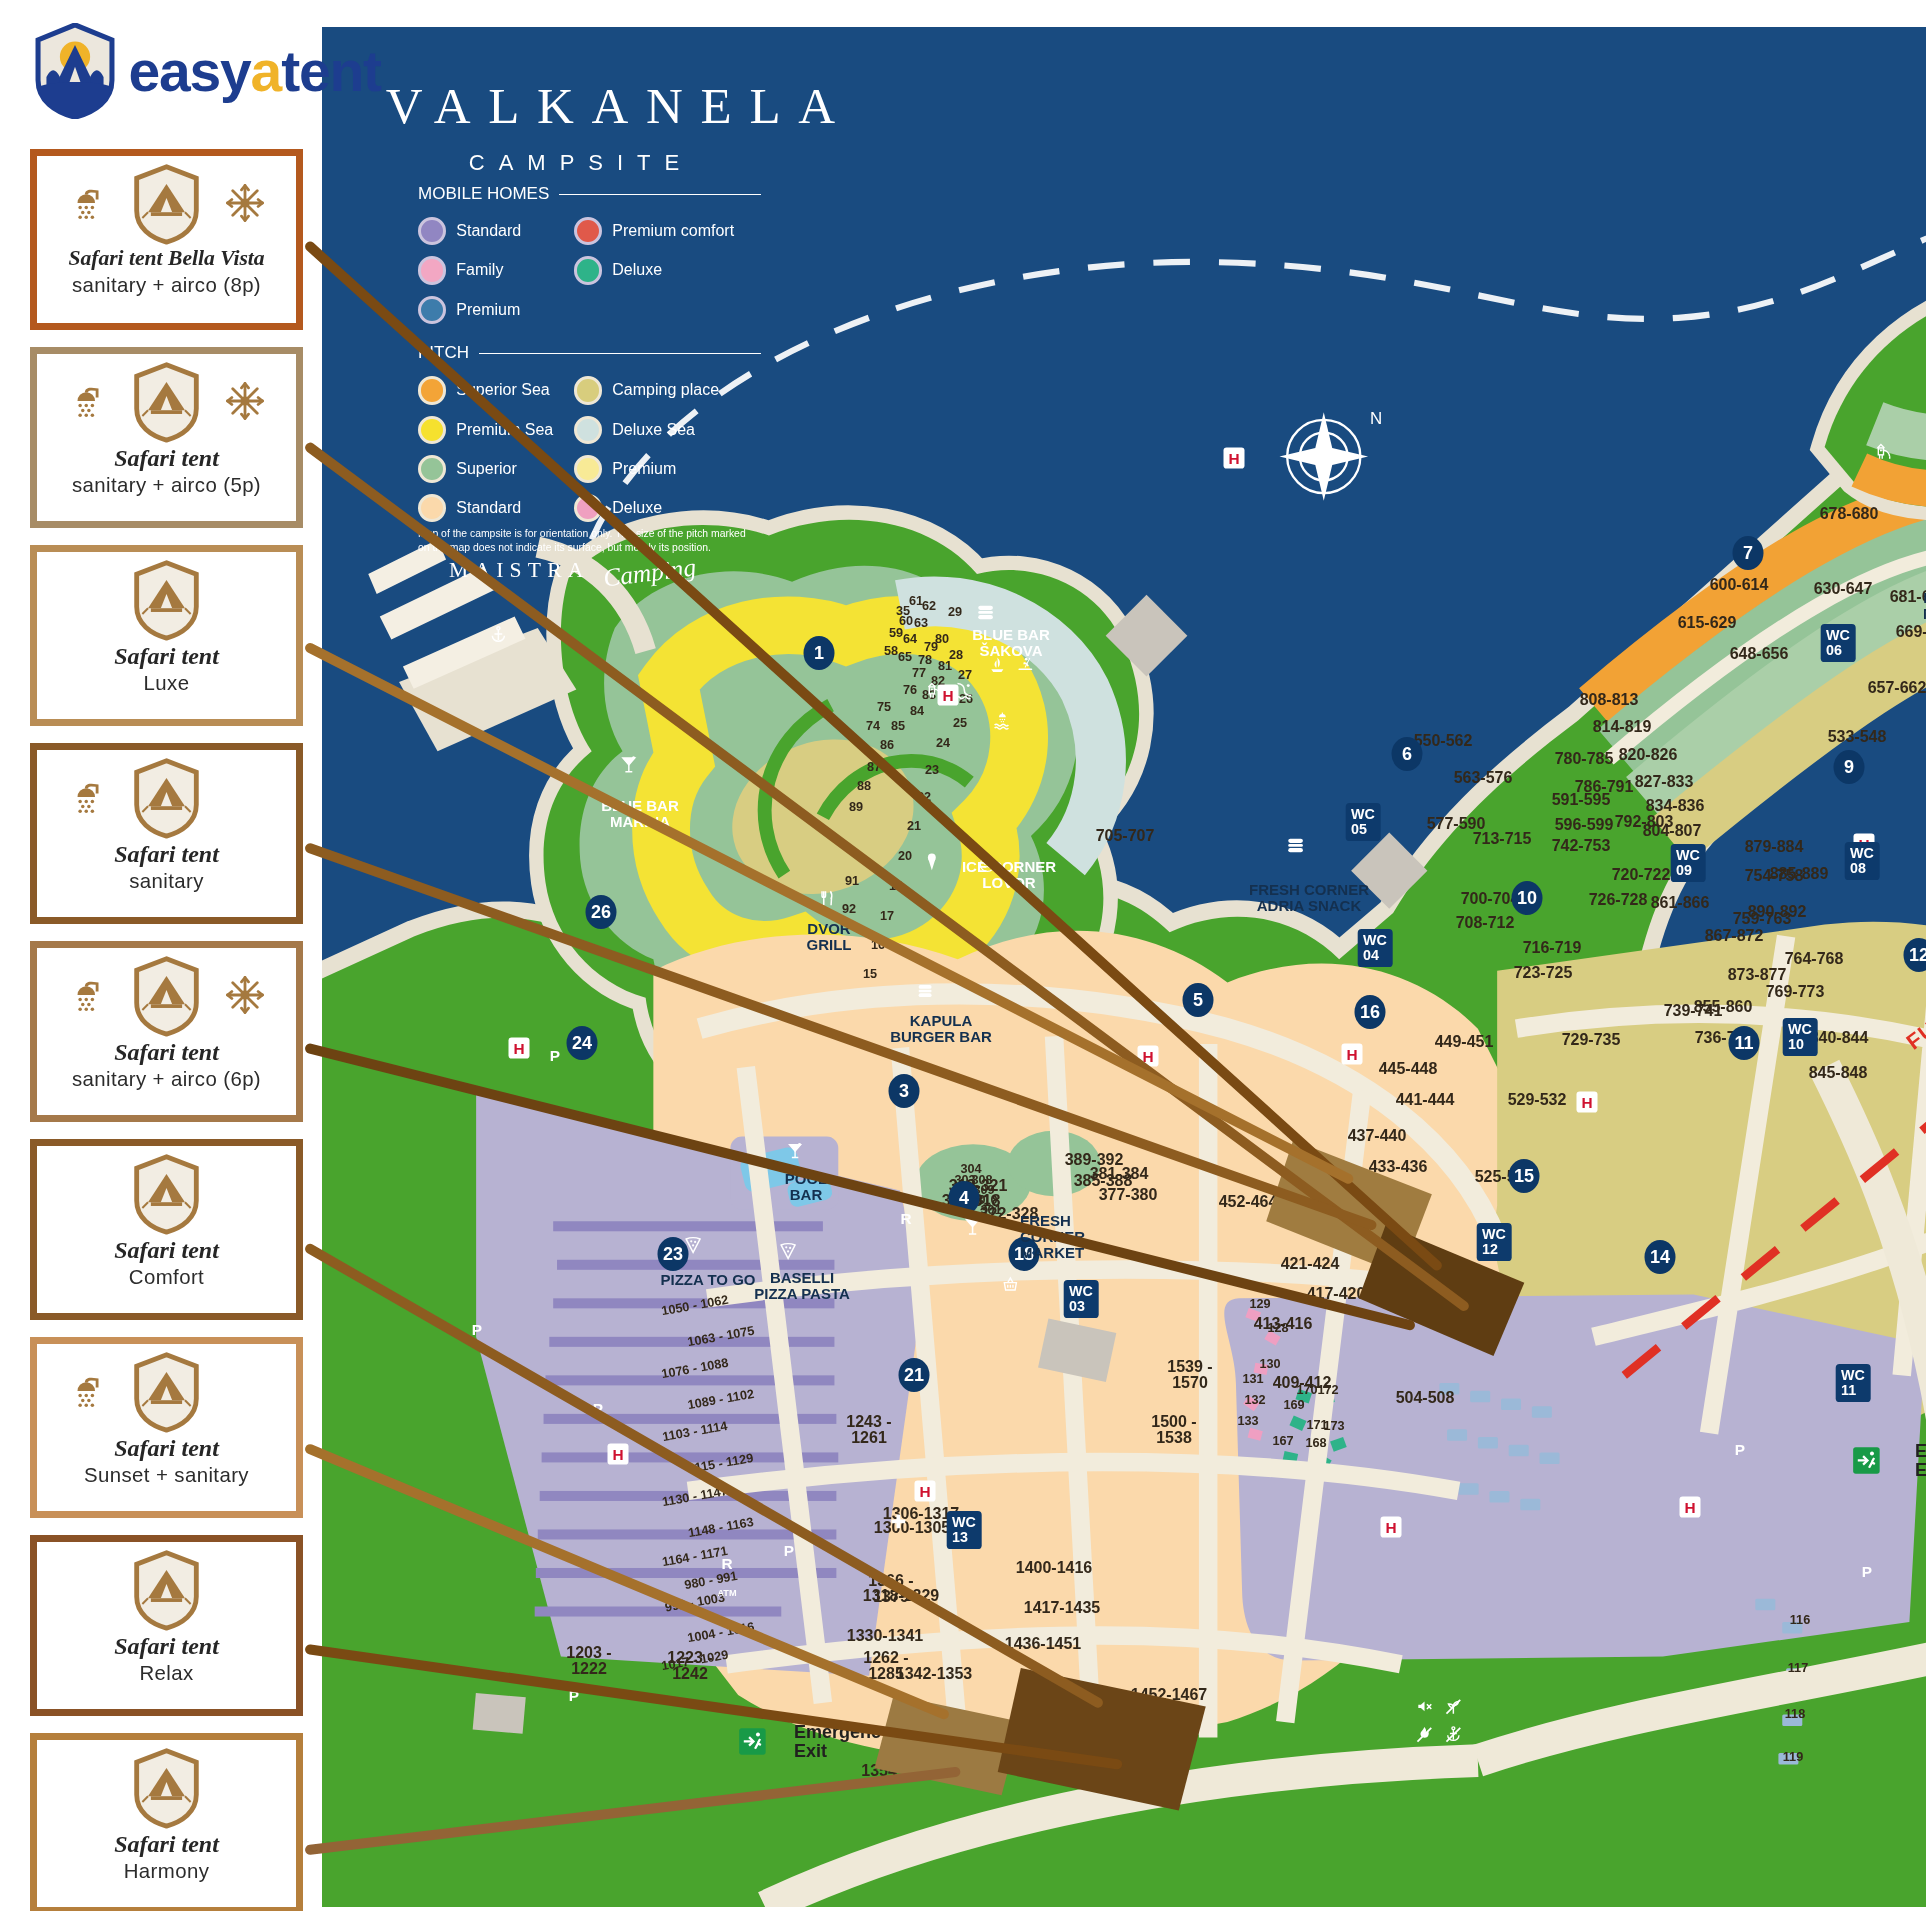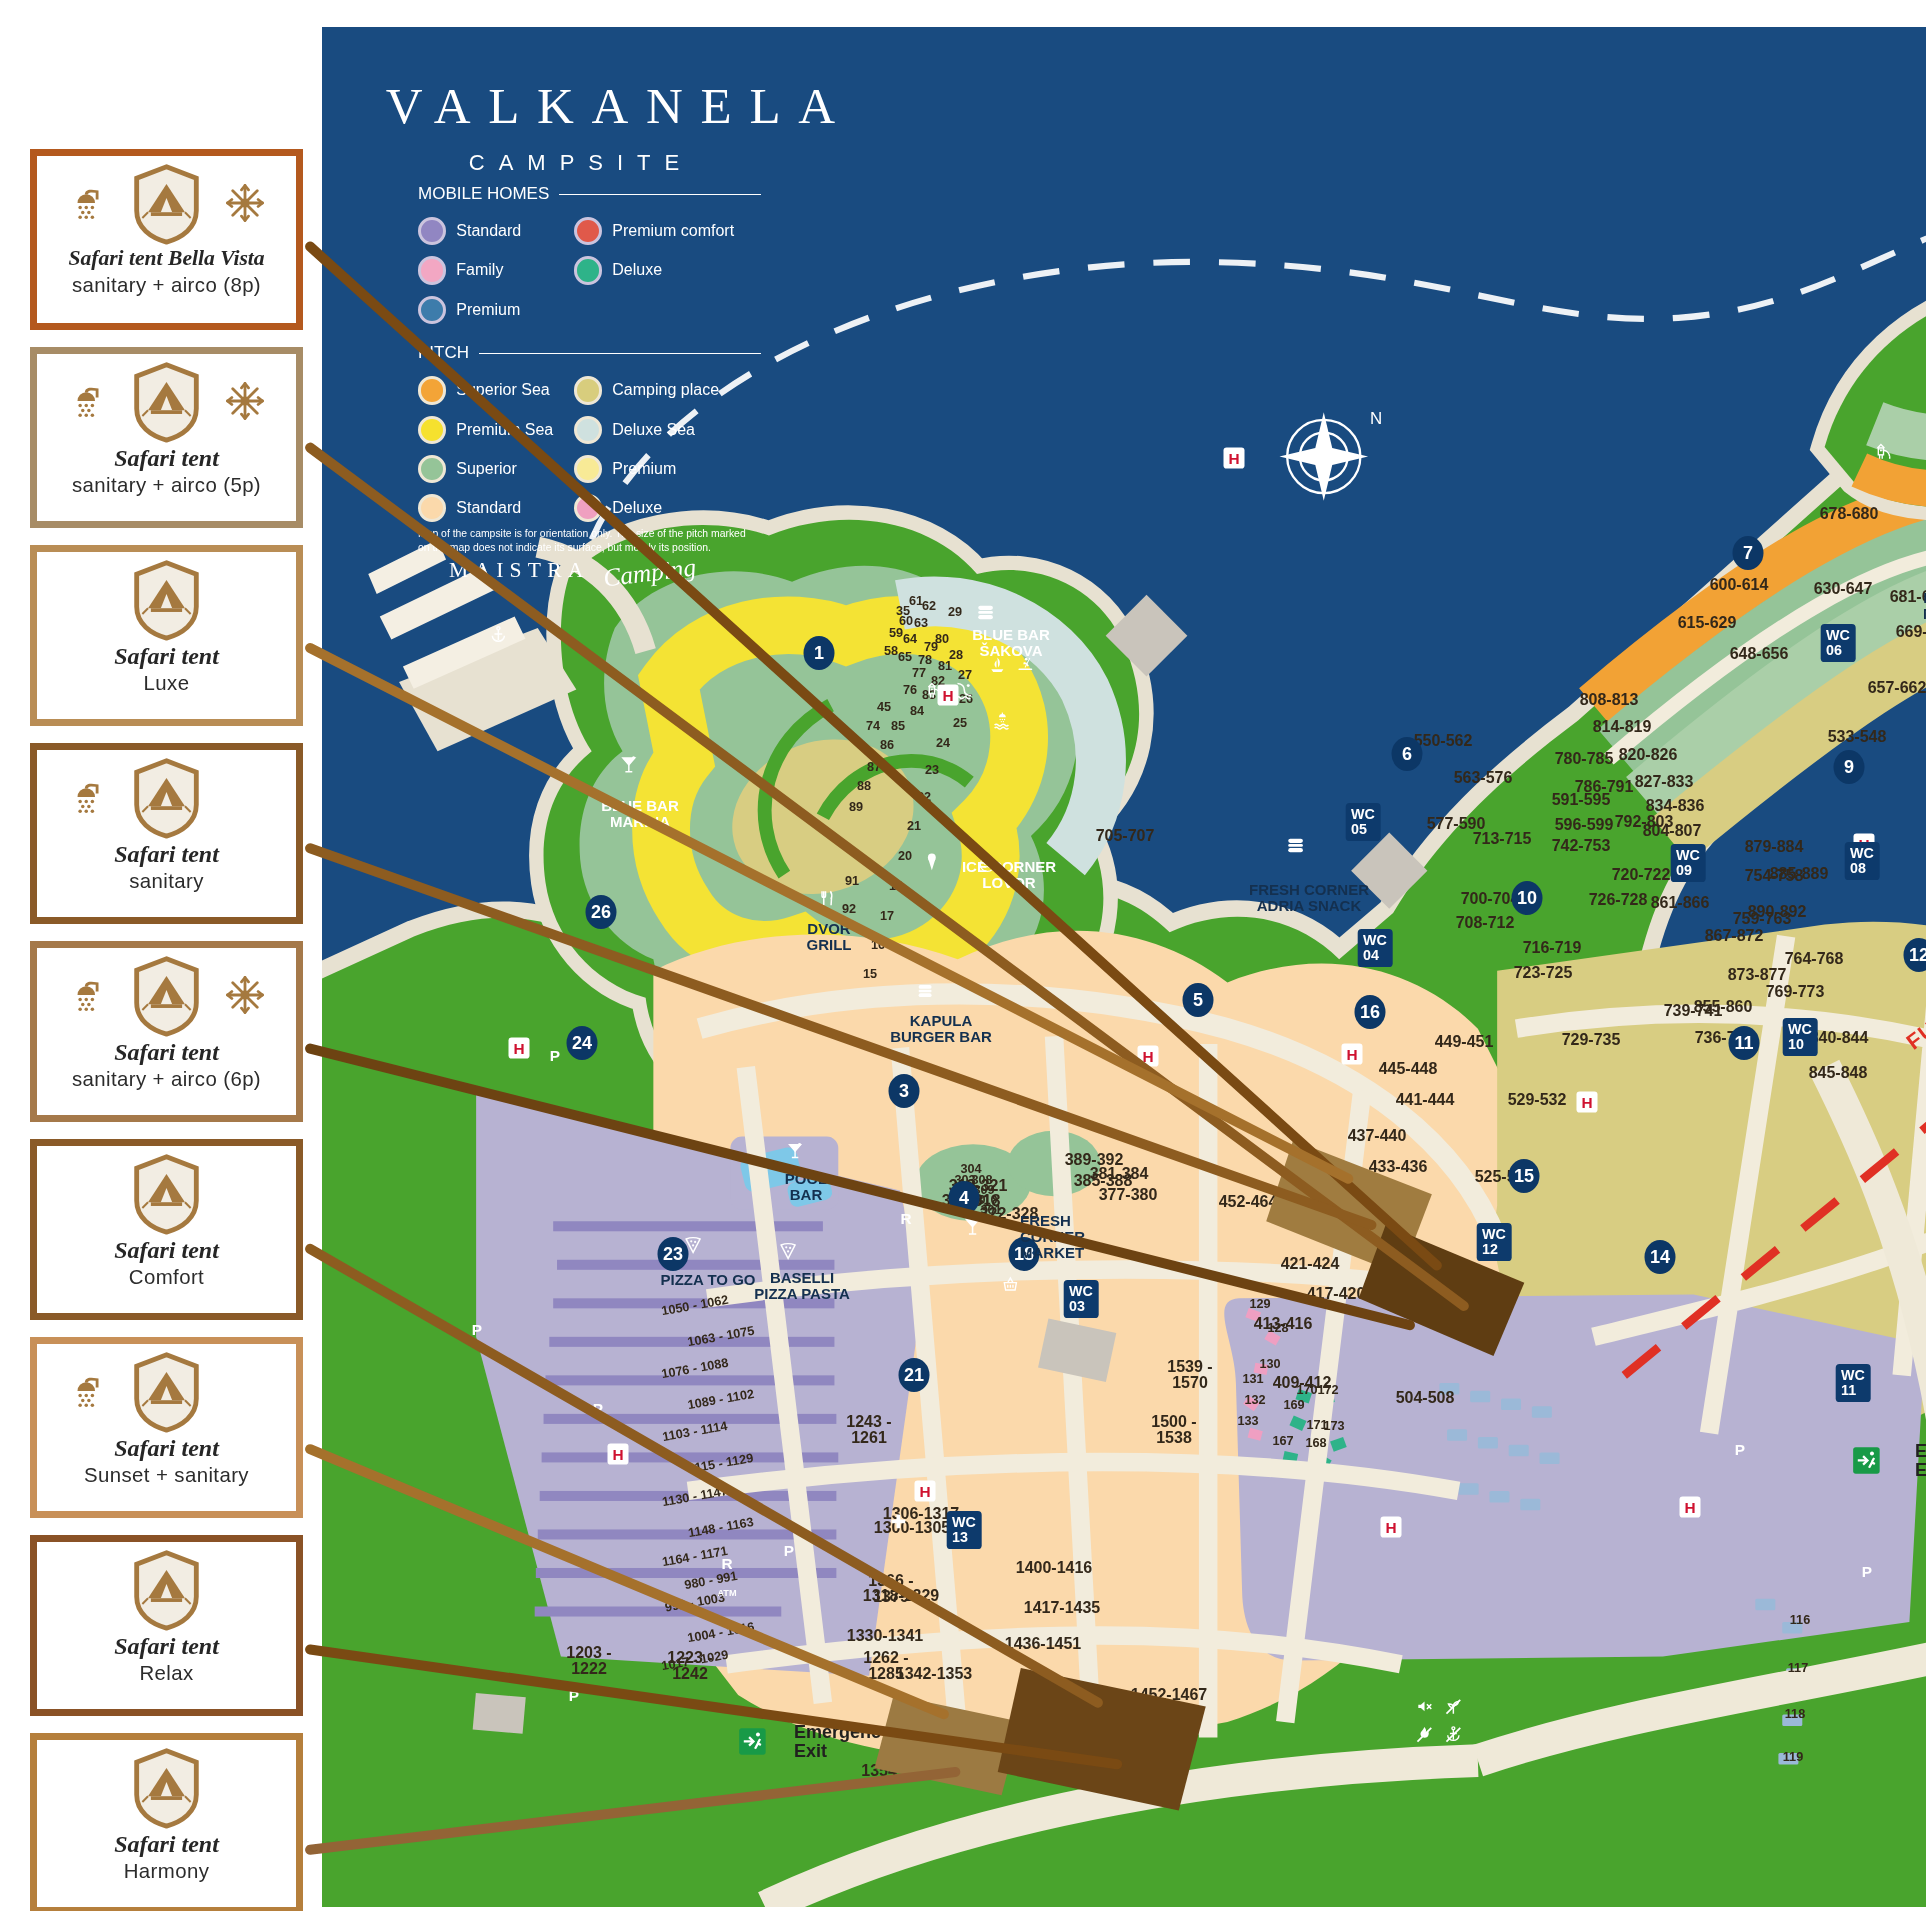--- a/index.html
+++ b/index.html
@@ -397,21 +397,21 @@
         <div class="pn" style="position: absolute; left: 945px; top: 666px;">81</div>
         <div class="pn" style="position: absolute; left: 965px; top: 675px;">27</div>
         <div class="pn" style="position: absolute; left: 919px; top: 673px;">77</div>
         <div class="pn" style="position: absolute; left: 938px; top: 681px;">82</div>
         <div class="pn" style="position: absolute; left: 966px; top: 699px;">26</div>
         <div class="pn" style="position: absolute; left: 910px; top: 690px;">76</div>
         <div class="pn" style="position: absolute; left: 929px; top: 695px;">83</div>
         <div class="pn" style="position: absolute; left: 960px; top: 723px;">25</div>
         <div class="pn" style="position: absolute; left: 917px; top: 711px;">84</div>
         <div class="pn" style="position: absolute; left: 943px; top: 743px;">24</div>
-        <div class="pn" style="position: absolute; left: 884px; top: 707px;">45</div>
+        <div class="pn" style="position: absolute; left: 884px; top: 707px;">75</div>
         <div class="pn" style="position: absolute; left: 898px; top: 726px;">85</div>
         <div class="pn" style="position: absolute; left: 932px; top: 770px;">23</div>
         <div class="pn" style="position: absolute; left: 873px; top: 726px;">74</div>
         <div class="pn" style="position: absolute; left: 887px; top: 745px;">86</div>
         <div class="pn" style="position: absolute; left: 924px; top: 797px;">22</div>
         <div class="pn" style="position: absolute; left: 874px; top: 767px;">87</div>
         <div class="pn" style="position: absolute; left: 914px; top: 826px;">21</div>
         <div class="pn" style="position: absolute; left: 864px; top: 786px;">88</div>
         <div class="pn" style="position: absolute; left: 856px; top: 807px;">89</div>
         <div class="pn" style="position: absolute; left: 905px; top: 856px;">20</div>
@@ -832,20 +832,31 @@
       <line x1="805" y1="2202" x2="3560" y2="3180" stroke="#8d5c20"></line>
       <line x1="805" y1="2722" x2="3660" y2="3440" stroke="#6d4312"></line>
       <line x1="805" y1="3242" x2="2850" y2="4420" stroke="#8d5c20"></line>
       <line x1="805" y1="3762" x2="2450" y2="4450" stroke="#a5712c"></line>
       <line x1="805" y1="4282" x2="2900" y2="4580" stroke="#7a4a13"></line>
       <line x1="805" y1="4802" x2="2480" y2="4600" stroke="#936436"></line>
     </g>
   </svg>
 
   <div class="leftcol">
+    <div class="logo">
+      <svg width="84" height="96" viewBox="0 0 50 57">
+        <path d="M25 1 L47 10 V34 C47 46 37 53 25 56 C13 53 3 46 3 34 V10 Z" fill="#ece7dd" stroke="#1d3d8f" stroke-width="3"></path>
+        <circle cx="25" cy="20" r="9" fill="#f0b329"></circle>
+        <path d="M25 13 L38 40 H12 Z" fill="#1d3d8f"></path>
+        <path d="M25 26 L30 40 H20 Z" fill="#ece7dd"></path>
+        <path d="M8 32 q4 -8 8 0 v6 h-8 Z M34 32 q4 -8 8 0 v6 h-8 Z" fill="#1d3d8f"></path>
+        <path d="M3 38 C12 34 38 34 47 38 V34 C47 46 37 53 25 56 C13 53 3 46 3 34 Z" fill="#1d3d8f"></path>
+      </svg>
+      <div class="word"><span>easy</span><span class="acc">a</span><span>tent</span></div>
+    </div>
 
     <div class="cards">
 
     <div class="card" style="border-color: rgb(180, 89, 30);">
           <div class="irow">
             <span class="feat">
               <svg viewBox="0 0 24 24">
                 <g fill="currentColor">
                   <path d="M6 12 a5 5 0 0 1 10 0 Z"></path>
                   <path d="M10.2 7.2 C10.2 5 12 4.2 14 4.4 L18 4.8 V10 h-1.6 V6.2 L14 6 c-1.2 -.1 -2 .3 -2 1.2 Z"></path>

